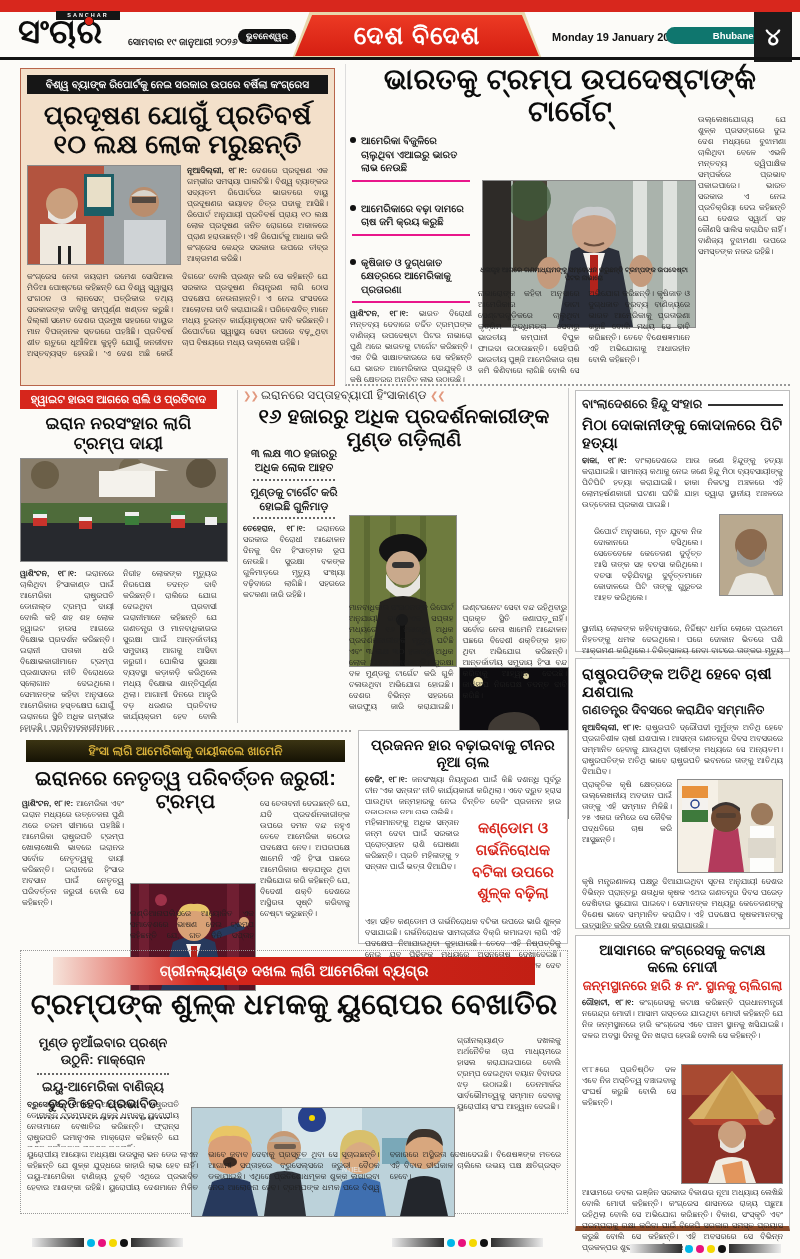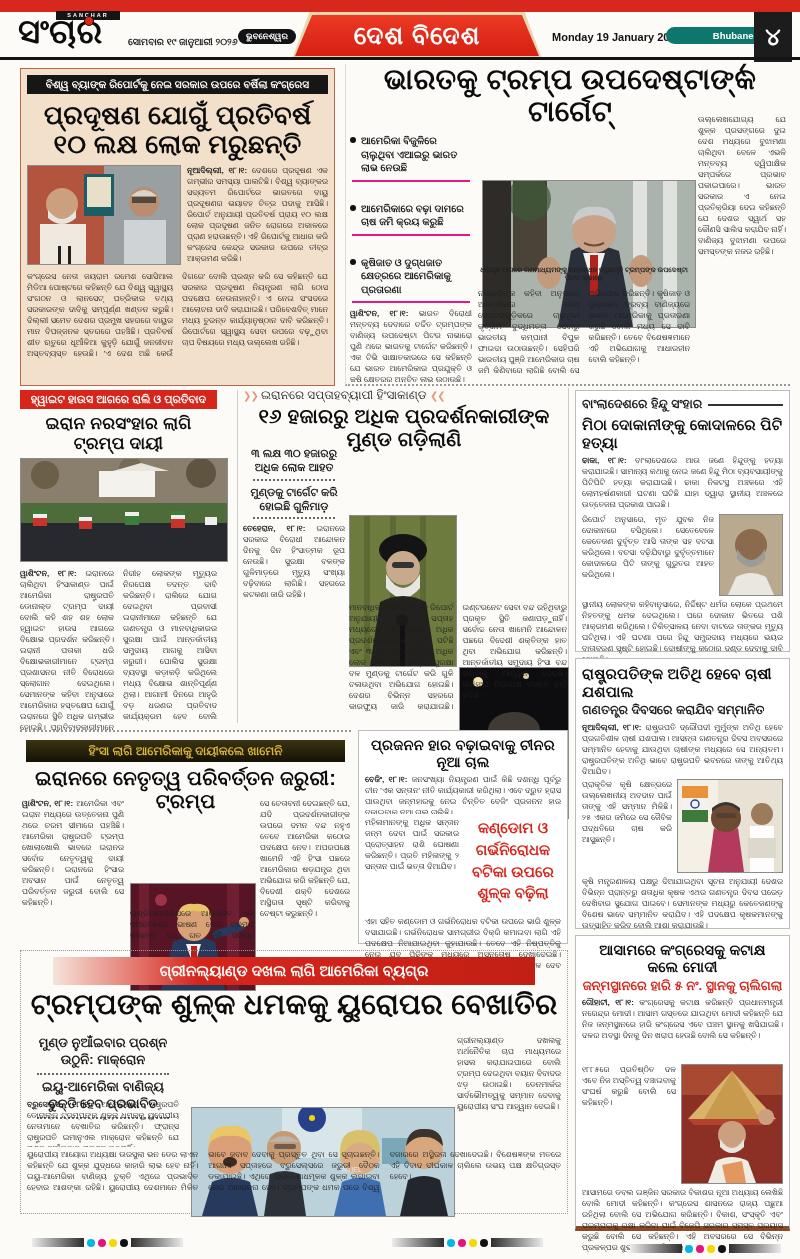--- a/index.html
+++ b/index.html
@@ -207,21 +207,21 @@
   </div>
 
   <div class="abs box" style="left:575px;top:390px;width:215px;height:262px;padding:6px;box-sizing:border-box;">
     <div class="kick-line">
         <span>ବାଂଲାଦେଶରେ ହିନ୍ଦୁ ସଂହାର</span>
         <span class="rule"></span>
       </div>
     <div class="hl" style="font-size:15px;margin:4px 0 3px;">ମିଠା ଦୋକାନୀଙ୍କୁ କୋଦାଳରେ ପିଟି ହତ୍ୟା</div>
     <p class="body" style="height:56px;margin:0 0 3px;"><span class="dl">ଢାକା, ୧୮।୧:</span> <span>ବାଂଲାଦେଶରେ ଆଉ ଜଣେ ହିନ୍ଦୁଙ୍କୁ ହତ୍ୟା କରାଯାଇଛି। ସାମାନ୍ୟ କଥାକୁ ନେଇ ଜଣେ ହିନ୍ଦୁ ମିଠା ବ୍ୟବସାୟୀଙ୍କୁ ପିଟିପିଟି ହତ୍ୟା କରାଯାଇଛି। ଢାକା ନିକଟସ୍ଥ ଅଞ୍ଚଳରେ ଏହି ଲୋମହର୍ଷଣକାରୀ ଘଟଣା ଘଟିଛି ଯାହା ଦ୍ୱାରା ସ୍ଥାନୀୟ ଅଞ୍ଚଳରେ ଉତ୍ତେଜନା ପ୍ରକାଶ ପାଇଛି।</span></p>
     <div style="display:flex;gap:5px;">
-      <p class="body" style="flex:1;height:82px;margin:0;">ରିପୋର୍ଟ ଅନୁସାରେ, ମୃତ ଯୁବକ ନିଜ ଦୋକାନରେ ବସିଥିଲେ। ସେତେବେଳେ କେତେଜଣ ଦୁର୍ବୃତ୍ତ ଆସି ତାଙ୍କ ସହ ବଚସା କରିଥିଲେ। ବଚସା ବଢ଼ିଯିବାରୁ ଦୁର୍ବୃତ୍ତମାନେ କୋଦାଳରେ ପିଟି ତାଙ୍କୁ ଗୁରୁତର ଆହତ କରିଥିଲେ।</p>
+      <p class="body" style="flex:1;height:82px;margin:12px;">ରିପୋର୍ଟ ଅନୁସାରେ, ମୃତ ଯୁବକ ନିଜ ଦୋକାନରେ ବସିଥିଲେ। ସେତେବେଳେ କେତେଜଣ ଦୁର୍ବୃତ୍ତ ଆସି ତାଙ୍କ ସହ ବଚସା କରିଥିଲେ। ବଚସା ବଢ଼ିଯିବାରୁ ଦୁର୍ବୃତ୍ତମାନେ କୋଦାଳରେ ପିଟି ତାଙ୍କୁ ଗୁରୁତର ଆହତ କରିଥିଲେ।</p>
       <div class="ph" style="width:62px;height:80px;flex:0 0 62px;">
         <svg width="62" height="80" xmlns="http://www.w3.org/2000/svg">
           <rect width="62" height="80" fill="#b9a98f"></rect>
           <circle cx="31" cy="30" r="16" fill="#8c6a4e"></circle>
           <path d="M17 34 Q31 56 45 34 L45 44 Q31 60 17 44 Z" fill="#9b9b97"></path>
           <path d="M8 80 L16 62 Q31 54 46 62 L54 80 Z" fill="#e9e7e0"></path>
         </svg>
       </div>
     </div>
     <p class="body" style="height:62px;margin:3px 0 0;">ସ୍ଥାନୀୟ ଲୋକଙ୍କ କହିବାନୁସାରେ, ନିର୍ଦ୍ଦିଷ୍ଟ ଧର୍ମର ଲୋକେ ପ୍ରଥମେ ନିହତଙ୍କୁ ଧମକ ଦେଇଥିଲେ। ପରେ ଦୋକାନ ଭିତରେ ପଶି ଆକ୍ରମଣ କରିଥିଲେ। ଚିକିତ୍ସାଳୟ ନେବା ବାଟରେ ତାଙ୍କର ମୃତ୍ୟୁ ଘଟିଥିଲା। ଏହି ଘଟଣା ପରେ ହିନ୍ଦୁ ସମ୍ପ୍ରଦାୟ ମଧ୍ୟରେ ଭୟର ବାତାବରଣ ସୃଷ୍ଟି ହୋଇଛି। ଦୋଷୀଙ୍କୁ କଠୋର ଦଣ୍ଡ ଦେବାକୁ ଦାବି ହୋଇଛି।</p>

